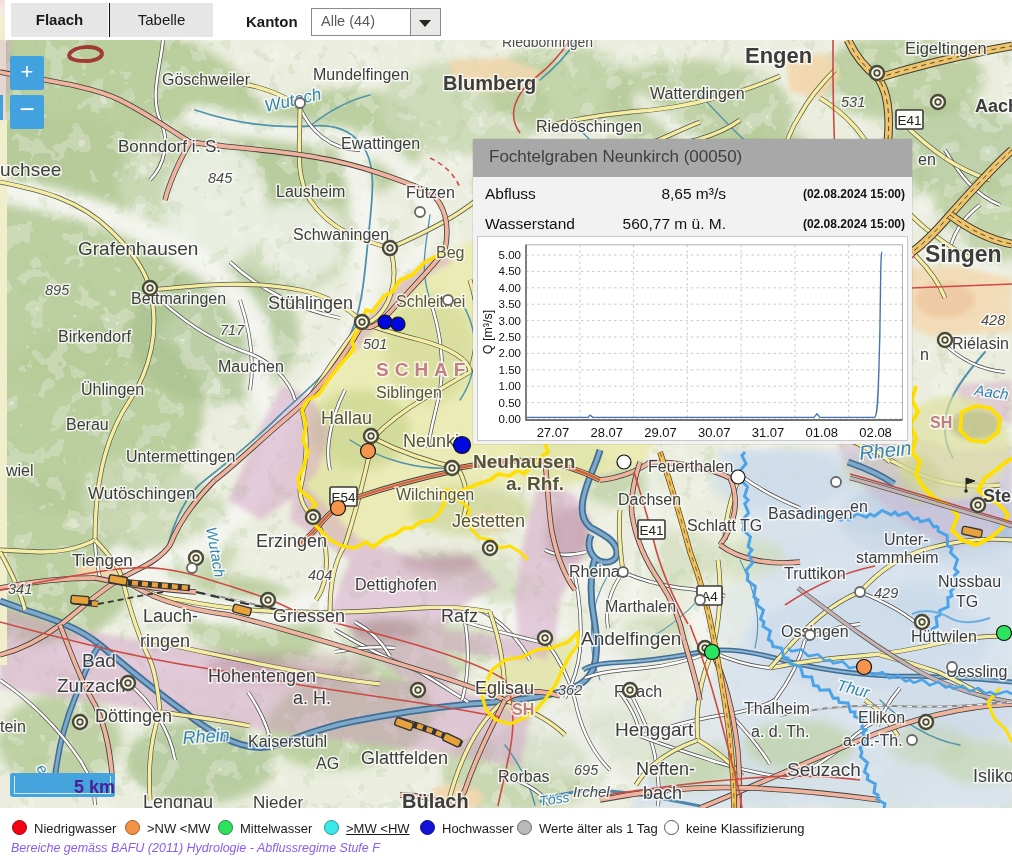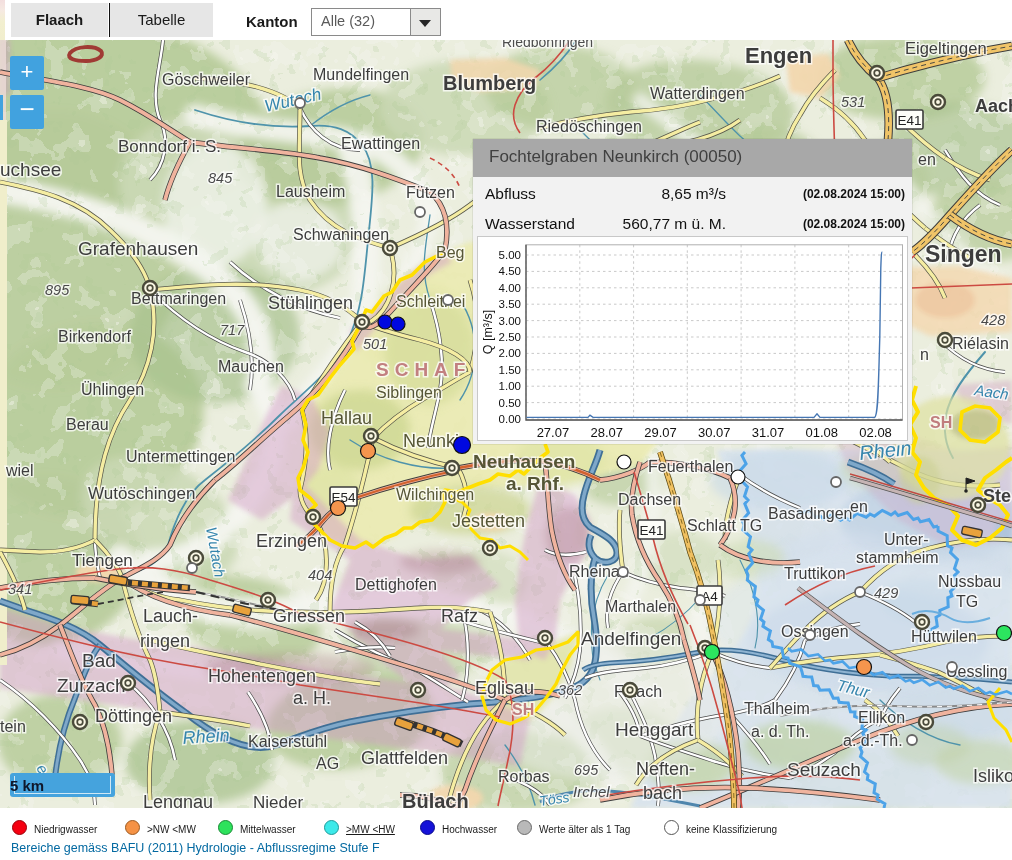--- a/index.html
+++ b/index.html
@@ -22,37 +22,37 @@
       border-right:6.5px solid transparent;border-top:7px solid #262626;}
   #map{position:absolute;left:0;top:40px;width:1012px;height:768px;overflow:hidden;background:#e9ecdf;}
   #zoomin,#zoomout{position:absolute;left:10px;width:34px;height:34px;background:#41a2df;
       color:#fff;text-align:center;z-index:20;border-radius:2px;}
   #zoomin{top:16px;font-size:22px;line-height:32px;}
   #zoomout{top:55px;font-size:26px;line-height:29px;}
   #scalebar{position:absolute;left:10px;top:733px;width:105px;height:24px;background:#45a3dd;
       border-radius:3px;z-index:20;}
   #scalebar .inner{position:absolute;left:4px;right:4px;top:3px;bottom:3px;
       border-left:1.5px solid #cfe8f5;border-right:1.5px solid #cfe8f5;border-bottom:1.5px solid #cfe8f5;}
-  #scalebar .t{position:absolute;width:100%;text-align:left;top:4px;color:#0f172a;
-      font-size:15px;font-weight:bold;}
+  #scalebar .t{position:absolute;width:100%;text-align:right;top:4px;color:#4c1d95;
+      font-size:18px;font-weight:bold;}
   #popup{position:absolute;left:473px;top:99px;width:439px;height:305px;background:#f2f2f2;z-index:25;
      box-shadow:0 0 1px rgba(0,0,0,.4);}
   #phead{position:absolute;left:0;top:0;width:100%;height:38px;background:#a8a8a8;}
   #phead .t{position:absolute;left:16px;top:8px;font-size:17px;color:#404040;}
   .prow{position:absolute;left:12px;right:6px;height:20px;font-size:15.5px;color:#111;text-align:center;}
   .prow .lab{position:absolute;left:0;}
   .prow .val{position:absolute;right:180px;}
   .prow .dat{position:absolute;right:1px;font-size:12px;top:2px;font-weight:bold;}
   #chartbox{position:absolute;left:4px;top:97px;width:431px;height:205px;background:#fff;
       border:1px solid #c8c8c8;box-sizing:border-box;}
   #legend{position:absolute;left:0;top:808px;width:1012px;height:52px;background:#fff;z-index:30;
       font-size:13px;color:#1a1a1a;}
-  .lgi{position:absolute;top:820px;z-index:31;font-size:10px;color:#1a1a1a;white-space:nowrap;}
+  .lgi{position:absolute;top:820px;z-index:31;font-size:13px;color:#1a1a1a;white-space:nowrap;}
   .dot{display:inline-block;width:13px;height:13px;border-radius:50%;vertical-align:-2px;margin-right:7px;}
-  #bafu{position:absolute;left:11px;top:841px;z-index:31;font-size:12.5px;color:#0369a1;}
+  #bafu{position:absolute;left:11px;top:841px;z-index:31;font-size:12.5px;color:#8b5cf6;font-style:italic;}
 </style>
 </head>
 <body>
 <div id="map">
   <svg id="mapsvg" width="1012" height="768" viewBox="0 0 1012 768" xmlns="http://www.w3.org/2000/svg" style="font-family:'Liberation Sans',sans-serif;">
       <defs>
         <filter id="b6" x="-30%" y="-30%" width="160%" height="160%">
           <feGaussianBlur stdDeviation="5"></feGaussianBlur>
         </filter>
         <filter id="b3" x="-30%" y="-30%" width="160%" height="160%">
@@ -802,21 +802,21 @@
       </svg>
     </div>
   </div>
 </div>
 <div id="topbar">
   <div id="lstrip"></div>
   <div class="tab" id="tab1">Flaach</div>
   <div class="tab" id="tab2">Tabelle</div>
   <div id="kanton">Kanton</div>
   <div id="dd">
-      <span class="txt">Alle (32)</span>
+      <span class="txt">Alle (44)</span>
       <span class="btn"></span>
     </div>
 </div>
 <div id="legend"></div>
 <div class="lgi" style="left:12px;"><span class="dot" style="background:#f50011;border:1px solid #99000a;"></span>Niedrigwasser</div>
 <div class="lgi" style="left:125px;"><span class="dot" style="background:#f59245;border:1px solid #9c5a20;"></span>&gt;NW &lt;MW</div>
 <div class="lgi" style="left:218px;"><span class="dot" style="background:#2de25c;border:1px solid #1a8a36;"></span>Mittelwasser</div>
 <div class="lgi" style="left:324px;text-decoration:underline;"><span class="dot" style="background:#3ce9e9;border:1px solid #1e9a9a;"></span>&gt;MW &lt;HW</div>
 <div class="lgi" style="left:420px;"><span class="dot" style="background:#1512d8;border:1px solid #0a0a8a;"></span>Hochwasser</div>
 <div class="lgi" style="left:517px;"><span class="dot" style="background:#b9b9b9;border:1px solid #6a6a6a;"></span>Werte älter als 1 Tag</div>

